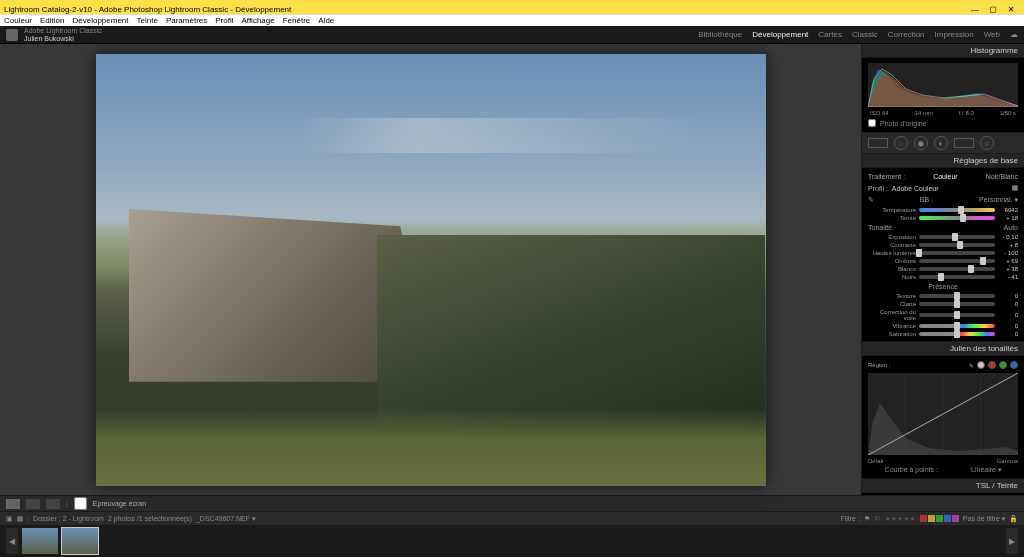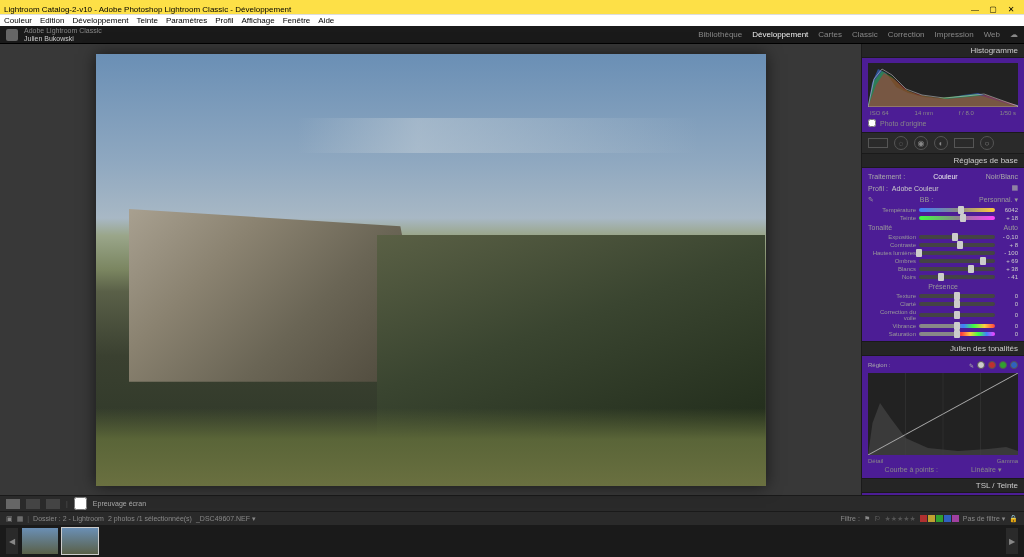--- a/index.html
+++ b/index.html
@@ -29,21 +29,21 @@
 .canvas { flex:1; display:flex; align-items:center; justify-content:center; padding:12px 0; position:relative; }
 .photo { width:670px; height:432px; background:
   linear-gradient(to bottom, #6a8fb5 0%, #8fa8c0 25%, #a8b8c5 38%, #9aa68a 42%, #7a8560 50%, #5a6048 55%, #3a4030 70%, #2a3525 100%);
   position:relative; overflow:hidden; box-shadow:0 0 15px rgba(0,0,0,0.6); }
 .photo .cliff { position:absolute; left:5%; top:36%; width:45%; height:40%; background:linear-gradient(135deg,#a8a090 0%,#8a8270 30%,#6a6555 60%,#4a4538 100%); clip-path:polygon(0 0,90% 10%,100% 100%,0 100%); }
 .photo .cliff2 { position:absolute; left:42%; top:42%; width:58%; height:58%; background:linear-gradient(160deg,#5a6045 0%,#3a4530 40%,#1a2515 100%); }
 .photo .fg { position:absolute; bottom:0; left:0; right:0; height:18%; background:linear-gradient(to top,#6a7040 0%,#5a6538 60%,transparent 100%); }
 .photo .sky2 { position:absolute; top:15%; left:30%; width:60%; height:8%; background:linear-gradient(90deg,transparent,#c5d0d8 30%,transparent); opacity:0.5; }
 
 
-.rpanel { width:163px; background:#4c1d95; display:flex; flex-direction:column; overflow:hidden; border-left:1px solid #1a1a1a; }
+.rpanel { width:163px; background:#000000; display:flex; flex-direction:column; overflow:hidden; border-left:1px solid #1a1a1a; }
 .panel-section { border-bottom:1px solid #1a1a1a; padding:3px 6px; }
 .panel-header { text-align:right; color:#ccc; font-size:8px; padding:2px 6px; border-bottom:1px solid #1a1a1a; background:#252525; cursor:pointer; }
 
 
 .histo-box { height:44px; position:relative; background:#222; margin:2px 0; }
 .histo-svg { width:100%; height:100%; }
 .histo-info { display:flex; justify-content:space-between; font-size:6px; color:#888; padding:1px 2px; }
 .orig-row { display:flex; align-items:center; gap:4px; font-size:7px; color:#888; padding:2px 0; }
 .orig-row input { width:8px; height:8px; }
 

